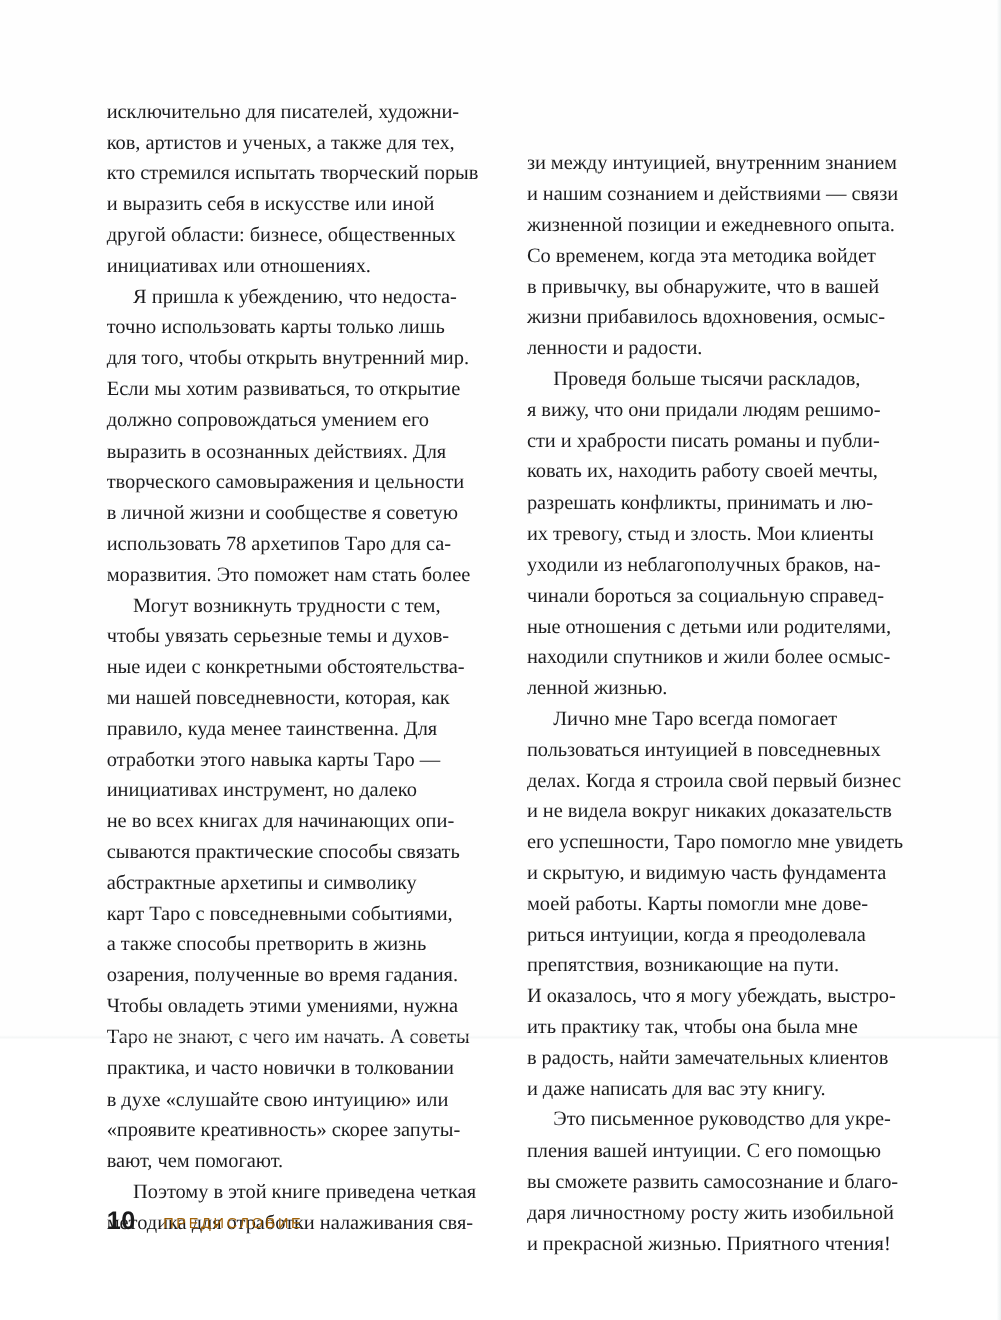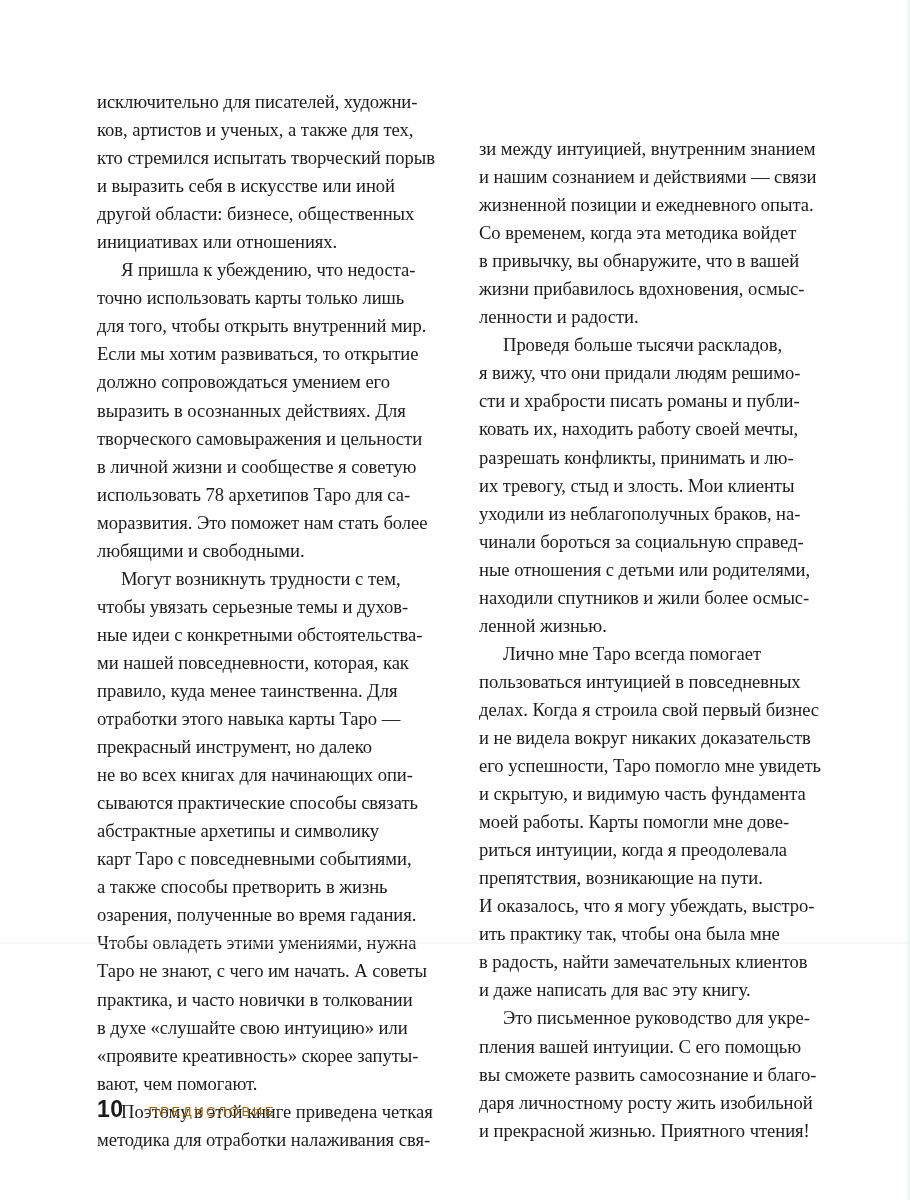--- a/index.html
+++ b/index.html
@@ -124,30 +124,29 @@
           <span class="line indent">Я пришла к убеждению, что недоста-</span>
           <span class="line">точно использовать карты только лишь</span>
           <span class="line">для того, чтобы открыть внутренний мир.</span>
           <span class="line">Если мы хотим развиваться, то открытие</span>
           <span class="line">должно сопровождаться умением его</span>
           <span class="line">выразить в осознанных действиях. Для</span>
           <span class="line">творческого самовыражения и цельности</span>
           <span class="line">в личной жизни и сообществе я советую</span>
           <span class="line">использовать 78 архетипов Таро для са-</span>
           <span class="line">моразвития. Это поможет нам стать более</span>
-          <span class="line">любящими и свободными.</span>
         </p>
         <p class="para">
           <span class="line indent">Могут возникнуть трудности с тем,</span>
           <span class="line">чтобы увязать серьезные темы и духов-</span>
           <span class="line">ные идеи с конкретными обстоятельства-</span>
           <span class="line">ми нашей повседневности, которая, как</span>
           <span class="line">правило, куда менее таинственна. Для</span>
           <span class="line">отработки этого навыка карты Таро —</span>
-          <span class="line">прекрасный инструмент, но далеко</span>
+          <span class="line">инициативах инструмент, но далеко</span>
           <span class="line">не во всех книгах для начинающих опи-</span>
           <span class="line">сываются практические способы связать</span>
           <span class="line">абстрактные архетипы и символику</span>
           <span class="line">карт Таро с повседневными событиями,</span>
           <span class="line">а также способы претворить в жизнь</span>
           <span class="line">озарения, полученные во время гадания.</span>
           <span class="line">Чтобы овладеть этими умениями, нужна</span>
           <span class="line">Таро не знают, с чего им начать. А советы</span>
           <span class="line">практика, и часто новички в толковании</span>
           <span class="line">в духе «слушайте свою интуицию» или</span>

